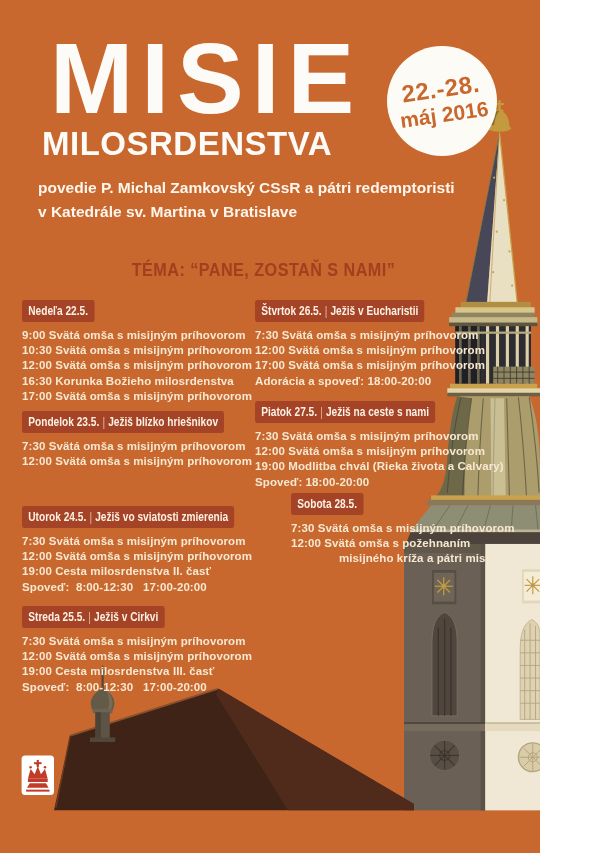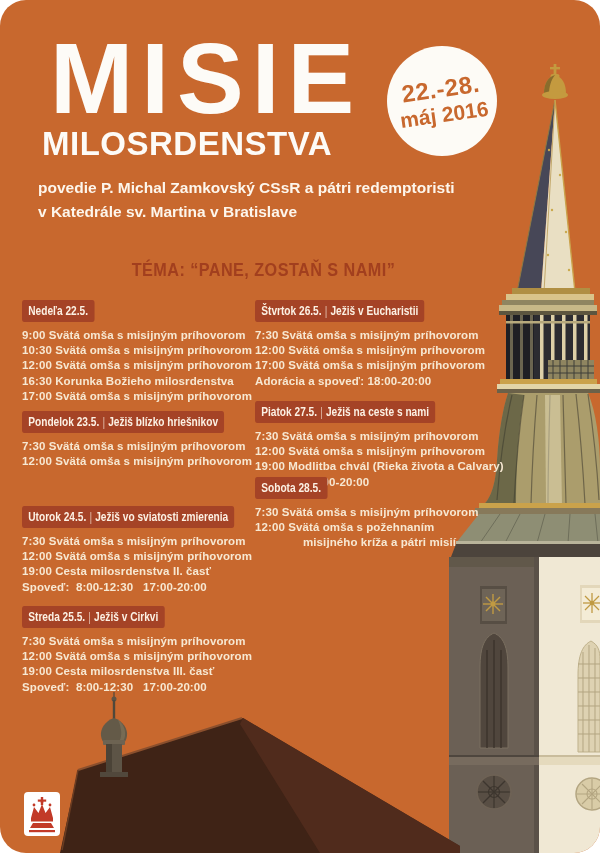--- a/index.html
+++ b/index.html
@@ -1,20 +1,19 @@
 <!DOCTYPE html>
 <html><head>
 <meta charset="utf-8">
 <style>
   html,body{margin:0;padding:0;}
   .poster{
-    position:relative; width:600px; height:853px; overflow:hidden;
+    position:relative; width:540px; height:853px; overflow:hidden;
     background:#c8682e;
     font-family:"Liberation Sans", sans-serif;
-    border-radius:26px;
   }
   .layer{position:absolute; inset:0; width:100%; height:100%;}
   svg.church{pointer-events:none;}
 
   
   .title-main{
     position:absolute; left:50px; top:26px; margin:0;
     font-size:100px; line-height:104px; font-weight:700;
     letter-spacing:8px; color:#fdfbf7;
   }
@@ -40,21 +39,21 @@
     position:absolute; left:22px; top:260px; width:483px;
     text-align:center; font-size:18px; font-weight:700; letter-spacing:0.5px;
     color:#a23f1e; transform:scaleX(0.9); transform-origin:center top;
   }
 
   
   .block{position:absolute;}
   .block.col-left{left:22px; width:235px;}
   .block.col-right{left:255px; width:252px;}
   .b1{top:300px;} .b2{top:411px;} .b3{top:506px;} .b4{top:606px;}
-  .b5{top:300px;} .b6{top:401px;} .b7{top:477px;}
+  .b5{top:300px;} .b6{top:401px;} .b7{top:493px;margin-left:36px;}
   .day-badge{
     display:inline-block; white-space:nowrap;
     background:#a54326; color:#fcf1e4; border-radius:3px;
     padding:3px 8px 4px; font-size:13px; font-weight:700;
     transform:scaleX(0.78); transform-origin:left top;
   }
   .day-badge .sep{opacity:0.65; font-weight:400; margin:0 4px;}
   .items{list-style:none; margin:6px 0 0 0; padding:0;}
   .items li{
     font-size:11.5px; line-height:15.2px; font-weight:700;

